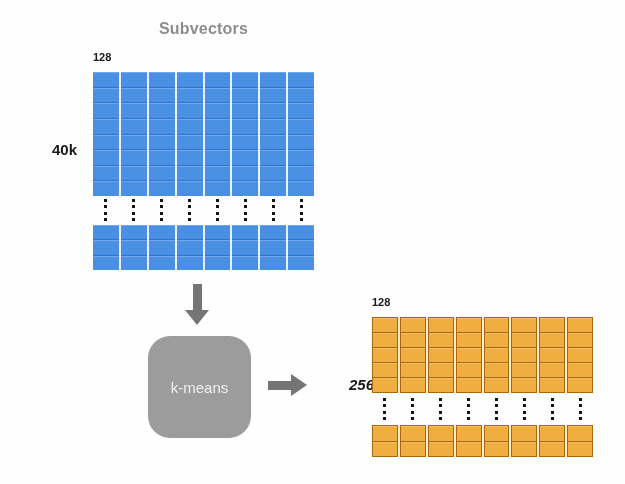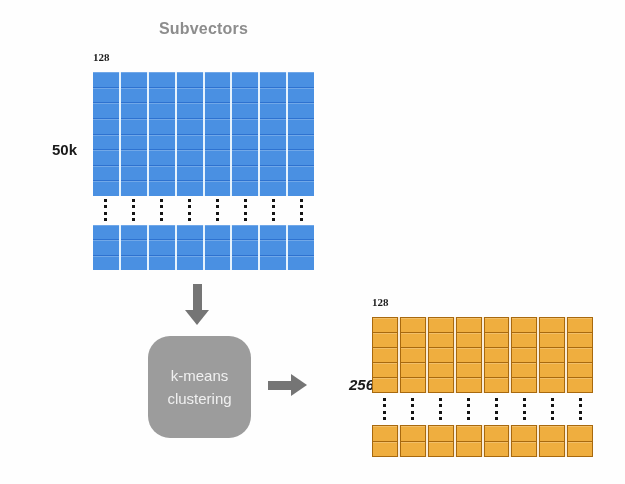--- a/index.html
+++ b/index.html
@@ -7,21 +7,21 @@
     width:625px;height:484px;position:relative;overflow:hidden;
     background:#fefefe;
     font-family:"Liberation Sans", sans-serif;
   }
   .abs{position:absolute;}
   .title{
     font-size:16px;font-weight:700;color:var(--title-gray);
     text-align:center;letter-spacing:.2px;
   }
   .dim-small{
-    font-size:11px;font-weight:700;color:var(--label-black);font-family:Liberation Serif, serif;
+    font-size:11px;font-weight:700;color:var(--label-black);
   }
   .dim-big{
     font-size:15px;font-weight:700;color:var(--label-black);
     text-align:right;
   }
   
   .grid{
     display:flex;gap:2px;
   }
   .gcol{flex:1;display:flex;flex-direction:column;}
@@ -56,21 +56,21 @@
     text-align:center;
   }
 </style>
 </head>
 <body>
 
 <div class="abs" style="left:0;top:0;width:625px;height:484px;">
 
   <div class="abs title" style="left:93px;top:20px;width:221px;">Subvectors</div>
   <div class="abs dim-small" style="left:93px;top:51px;">128</div>
-  <div class="abs dim-big" style="left:28px;top:141px;width:49px;">50k</div>
+  <div class="abs dim-big" style="left:28px;top:141px;width:49px;">40k</div>
 
   <div class="abs grid blue" style="left:93px;top:72px;width:221px;height:124px;">
       <div class="gcol">
         <div class="gcell"></div>
         <div class="gcell"></div>
         <div class="gcell"></div>
         <div class="gcell"></div>
         <div class="gcell"></div>
         <div class="gcell"></div>
         <div class="gcell"></div>
@@ -240,21 +240,20 @@
       </div>
     </div>
 
   <div>
     <div class="arrow-part down-shaft"></div>
     <div class="arrow-part down-head"></div>
   </div>
 
   <div class="abs kbox">
     <span>k-means</span>
-    <span>clustering</span>
   </div>
 
   <div>
     <div class="arrow-part right-shaft"></div>
     <div class="arrow-part right-head"></div>
   </div>
 
   <div class="abs dim-small" style="left:372px;top:296px;">128</div>
   <div class="abs dim-big" style="left:332px;top:376px;width:42px;font-style:italic;">256</div>
 

